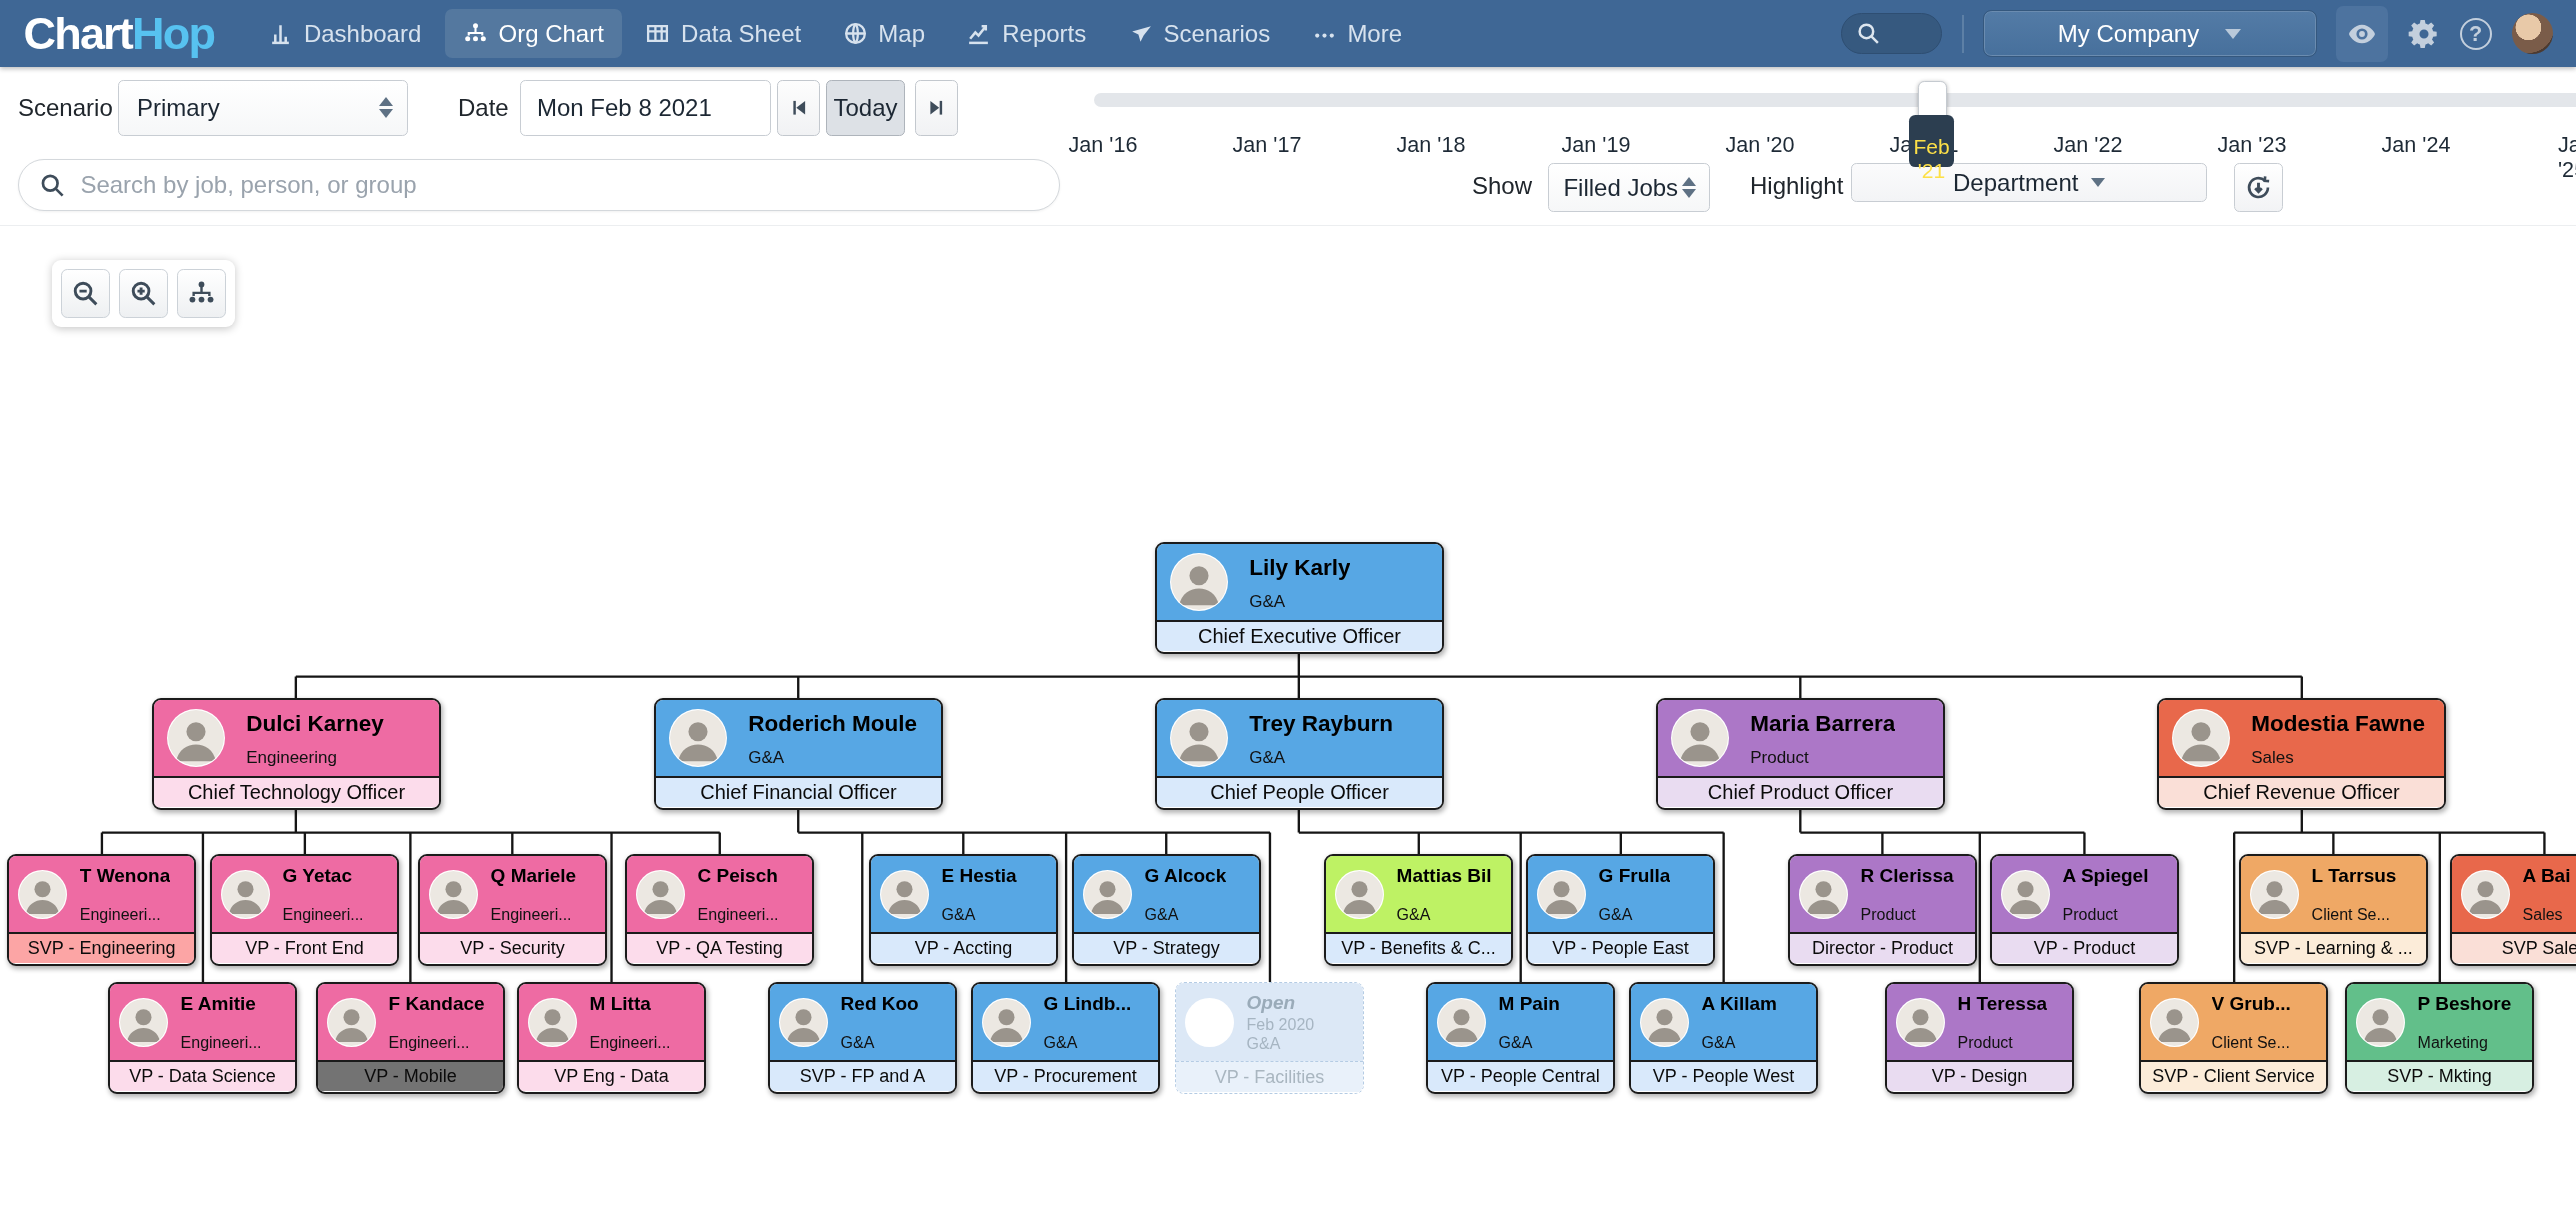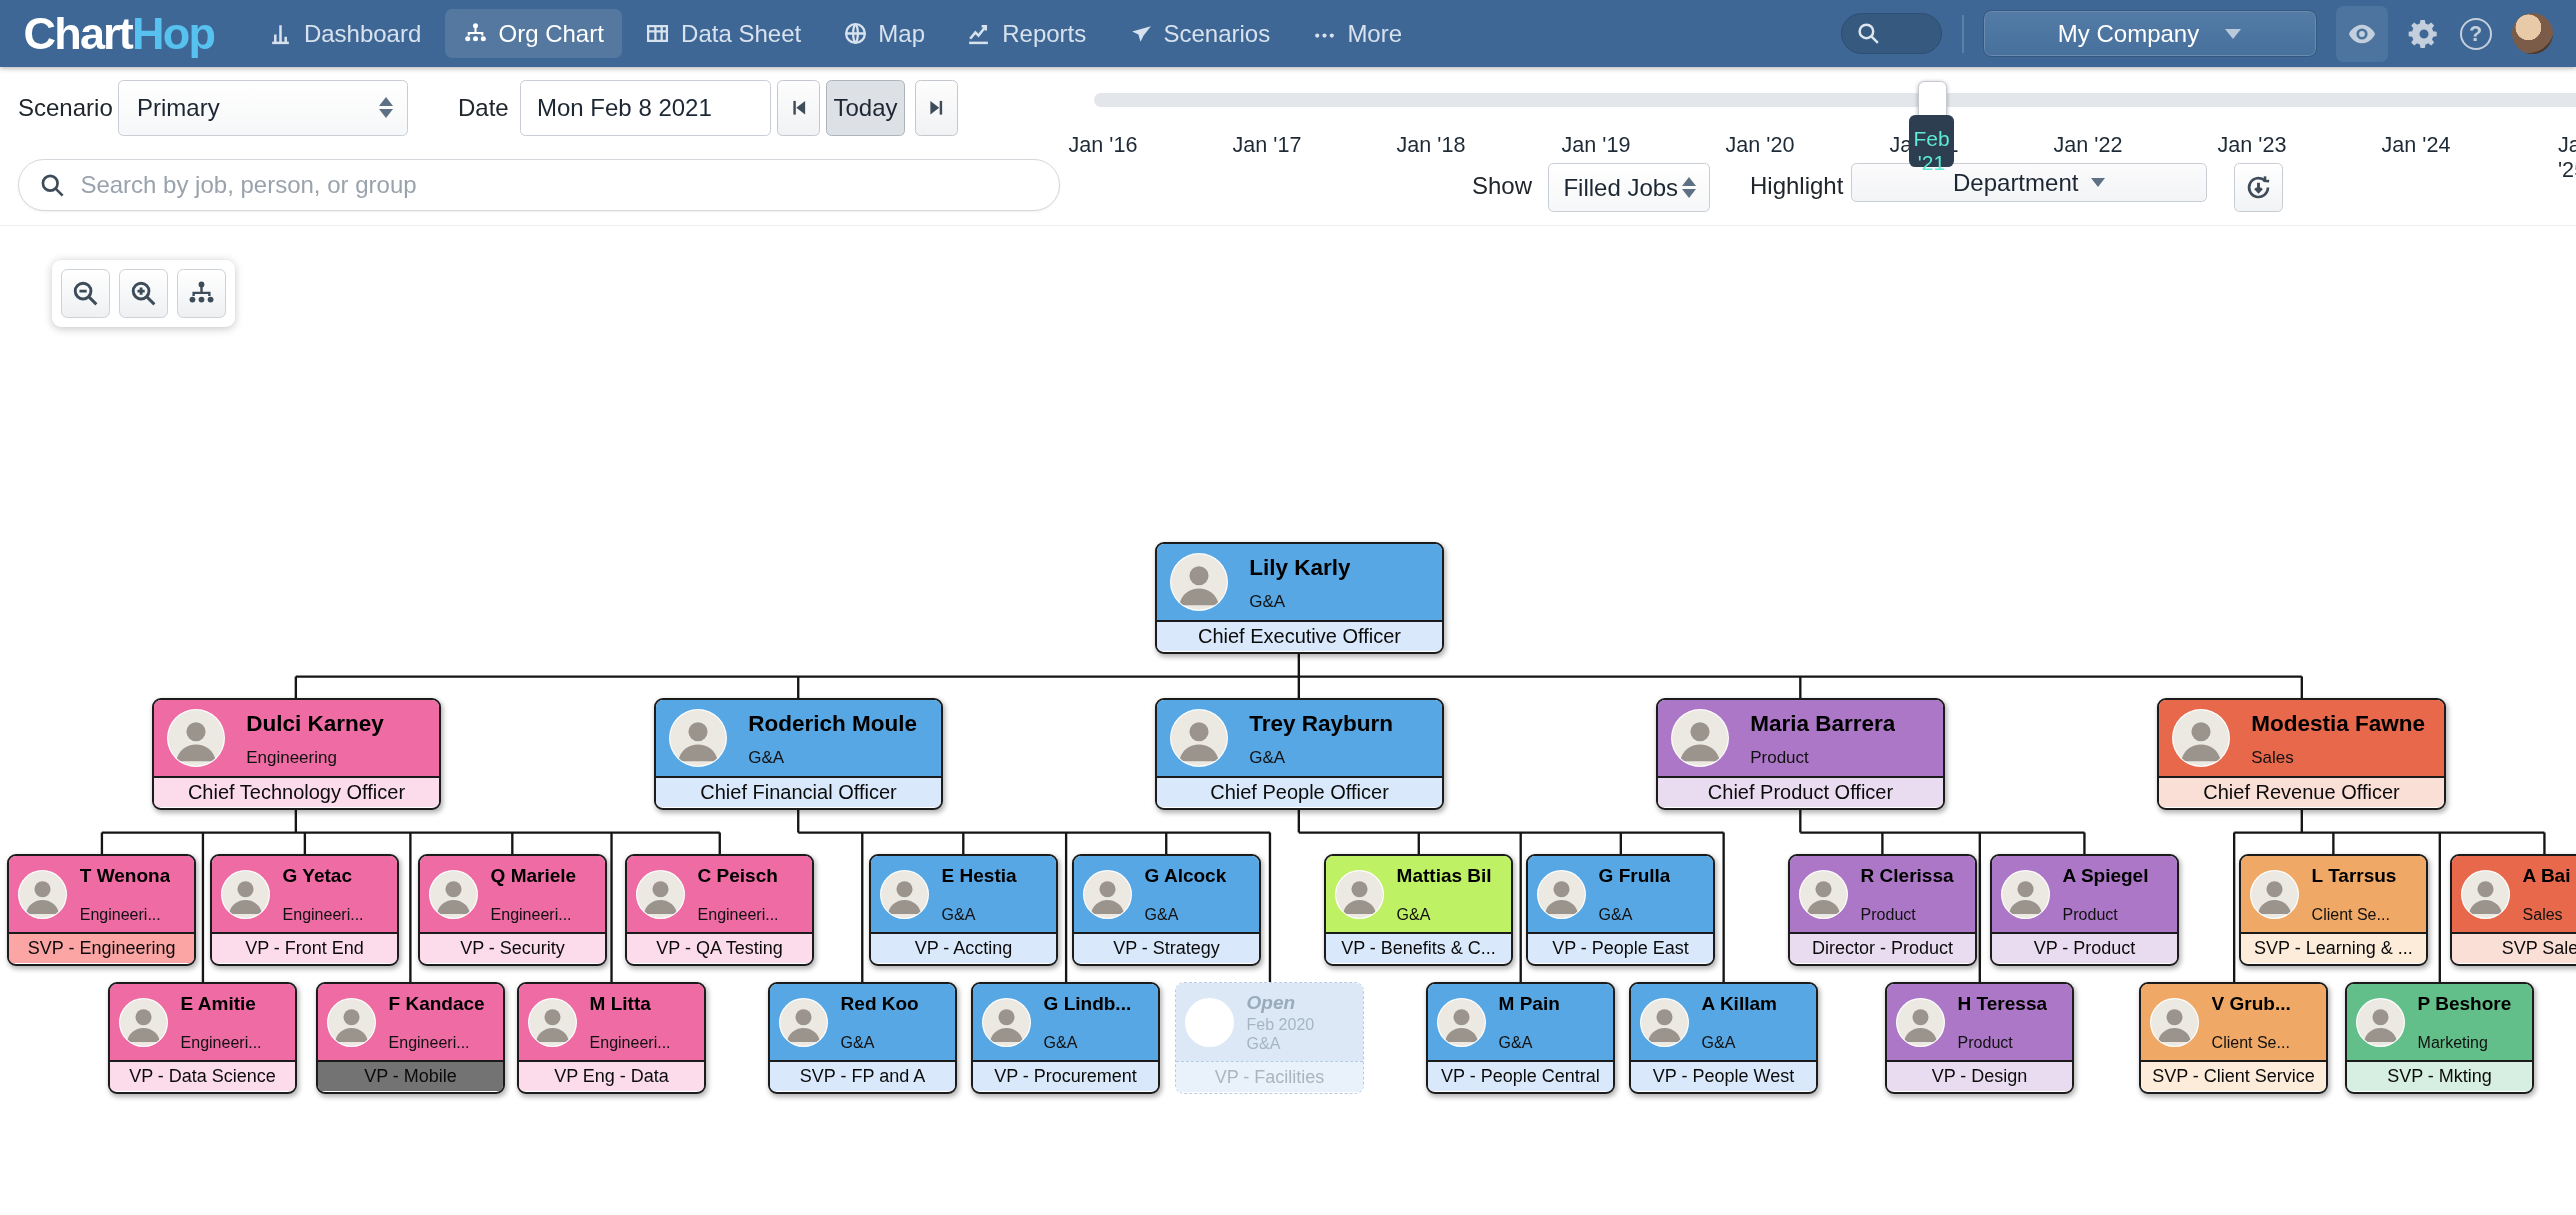--- a/index.html
+++ b/index.html
@@ -59,22 +59,22 @@
   .today-btn { position:absolute; width:79px; height:56px; border:1.8px solid #aeb4bb; border-radius:5.4px;
                background:#dde1e6; font-size:24px; color:#1c2733; display:flex; align-items:center;
                justify-content:center; cursor:pointer; }
   .slider-track { position:absolute; left:1094px; top:26px; width:1533px; height:13.5px; border-radius:7.2px;
                   background:#e3e6ea; cursor:pointer; }
   .slider-handle { position:absolute; left:1918px; top:14.4px; width:29px; height:41px; background:#fff;
                    border:1.8px solid #c5cad0; border-radius:6.3px; box-shadow:0 1.8px 4.5px rgba(0,0,0,.3); cursor:grab; z-index:3; }
   .tick { position:absolute; top:65px; transform:translateX(-50%); font-size:21.6px; color:#1e2a36; white-space:nowrap; }
   .tick.wrap { transform:none; width:31px; white-space:normal; overflow:hidden; text-align:left; line-height:25px; }
   .handle-badge { position:absolute; left:1909px; top:48px; width:45px; height:52px; background:#2c3e50;
-                  border-radius:6.3px; color:#5eead4; font-size:21px; line-height:24px; text-align:center;
-                  padding-top:12px; z-index:4; }
+                  border-radius:6.3px; color:#fde047; font-size:21px; line-height:24px; text-align:center;
+                  padding-top:20px; z-index:4; }
   .search-pill { position:absolute; left:18px; top:92px; width:1042px; height:52px; border:1.8px solid #d4d8dc;
                  border-radius:27px; background:#fff; display:flex; align-items:center; padding:0 9px 0 20px;
                  box-shadow:0 0.9px 2.7px rgba(0,0,0,.06); }
   .search-pill svg { width:27px; height:27px; color:#3e4c5a; flex:none; }
   .search-pill input { border:none; outline:none; flex:1; font-size:24px; color:#1c2733; margin-left:14.4px;
                        font-family:inherit; background:transparent; }
   .search-pill input::placeholder { color:#9aa3ad; }
   .dropdown { position:absolute; display:flex; align-items:center; justify-content:center; gap:12.6px;
               border:1.8px solid #c8cdd3; border-radius:5.4px; background:linear-gradient(#fbfbfc,#f3f4f6);
               font-size:24px; color:#1c2733; cursor:pointer; }

